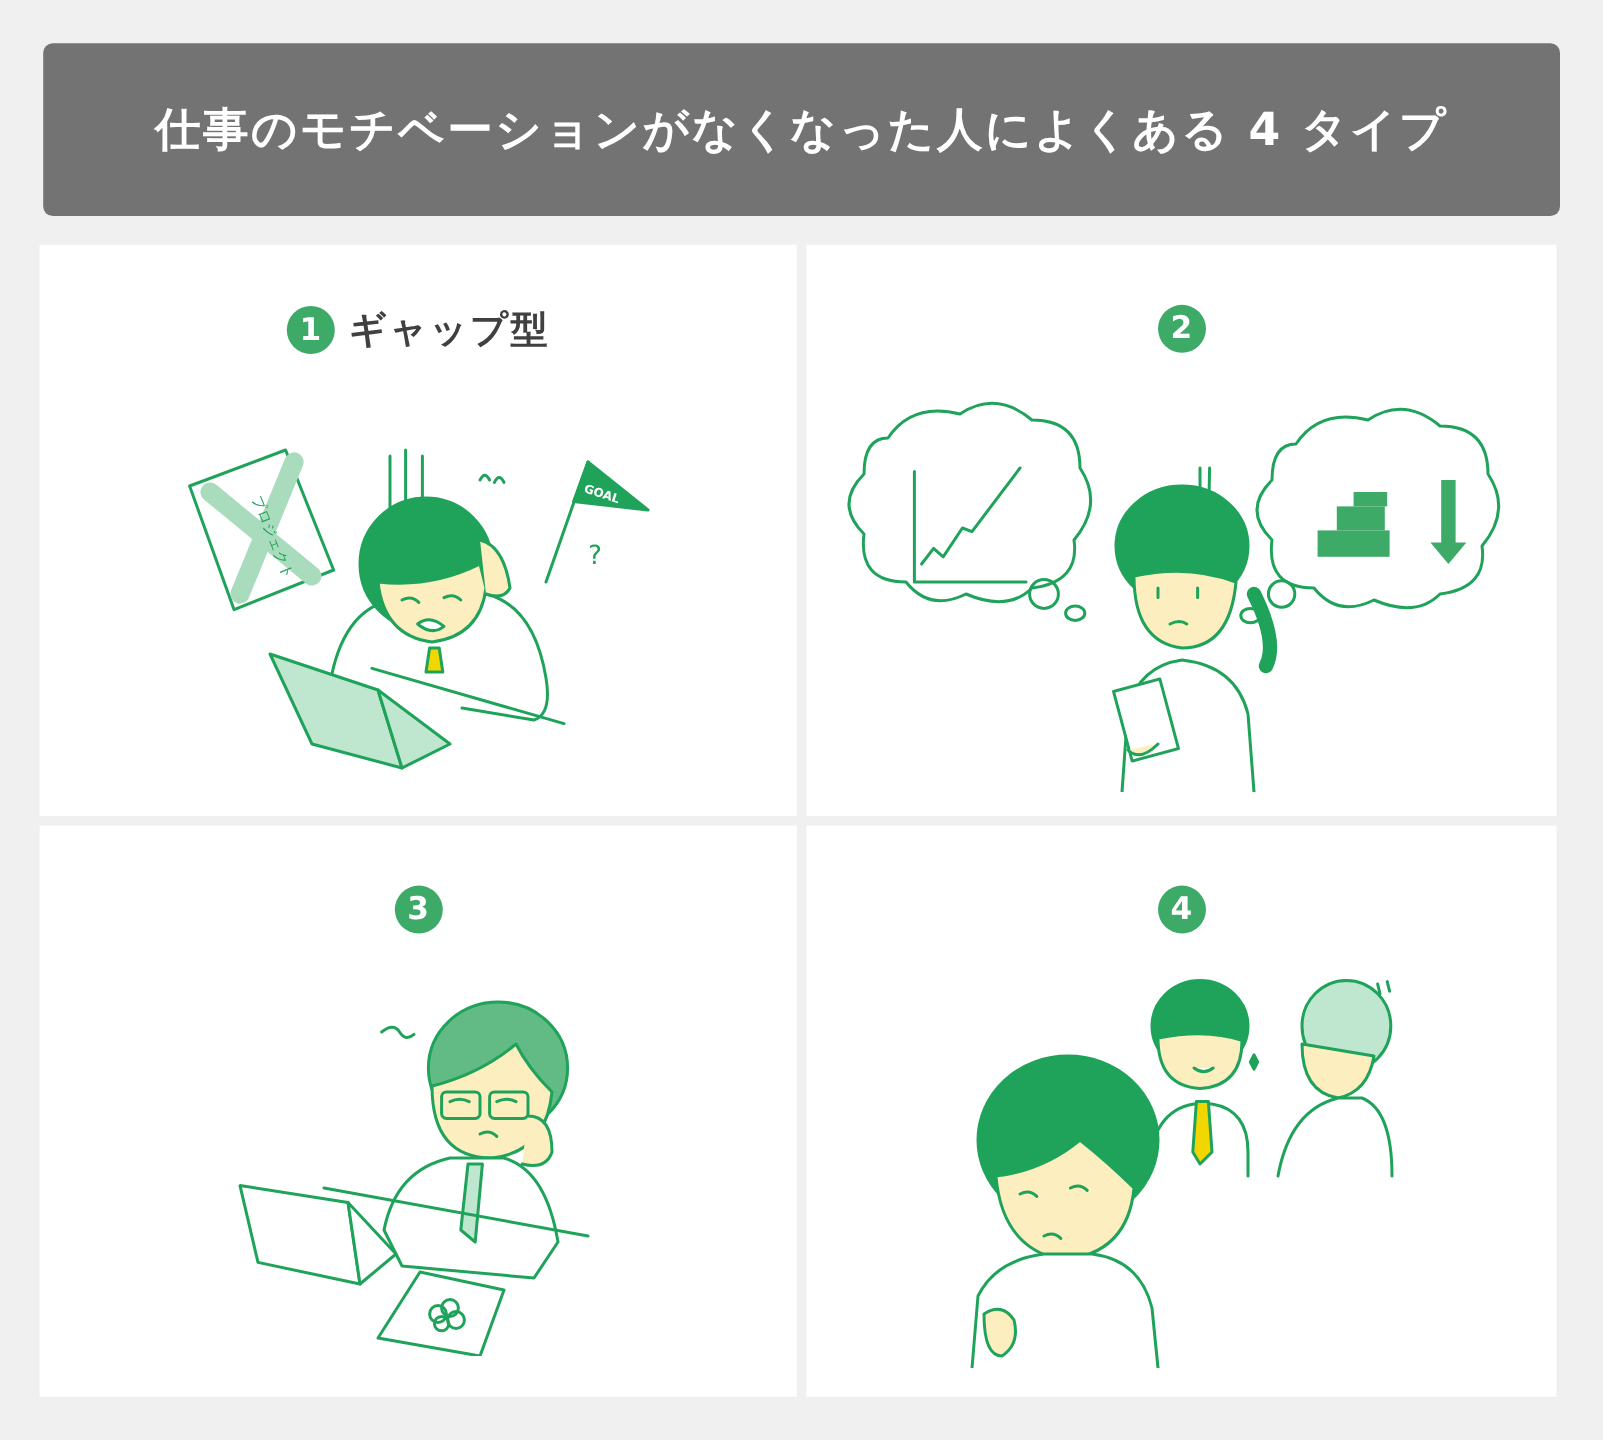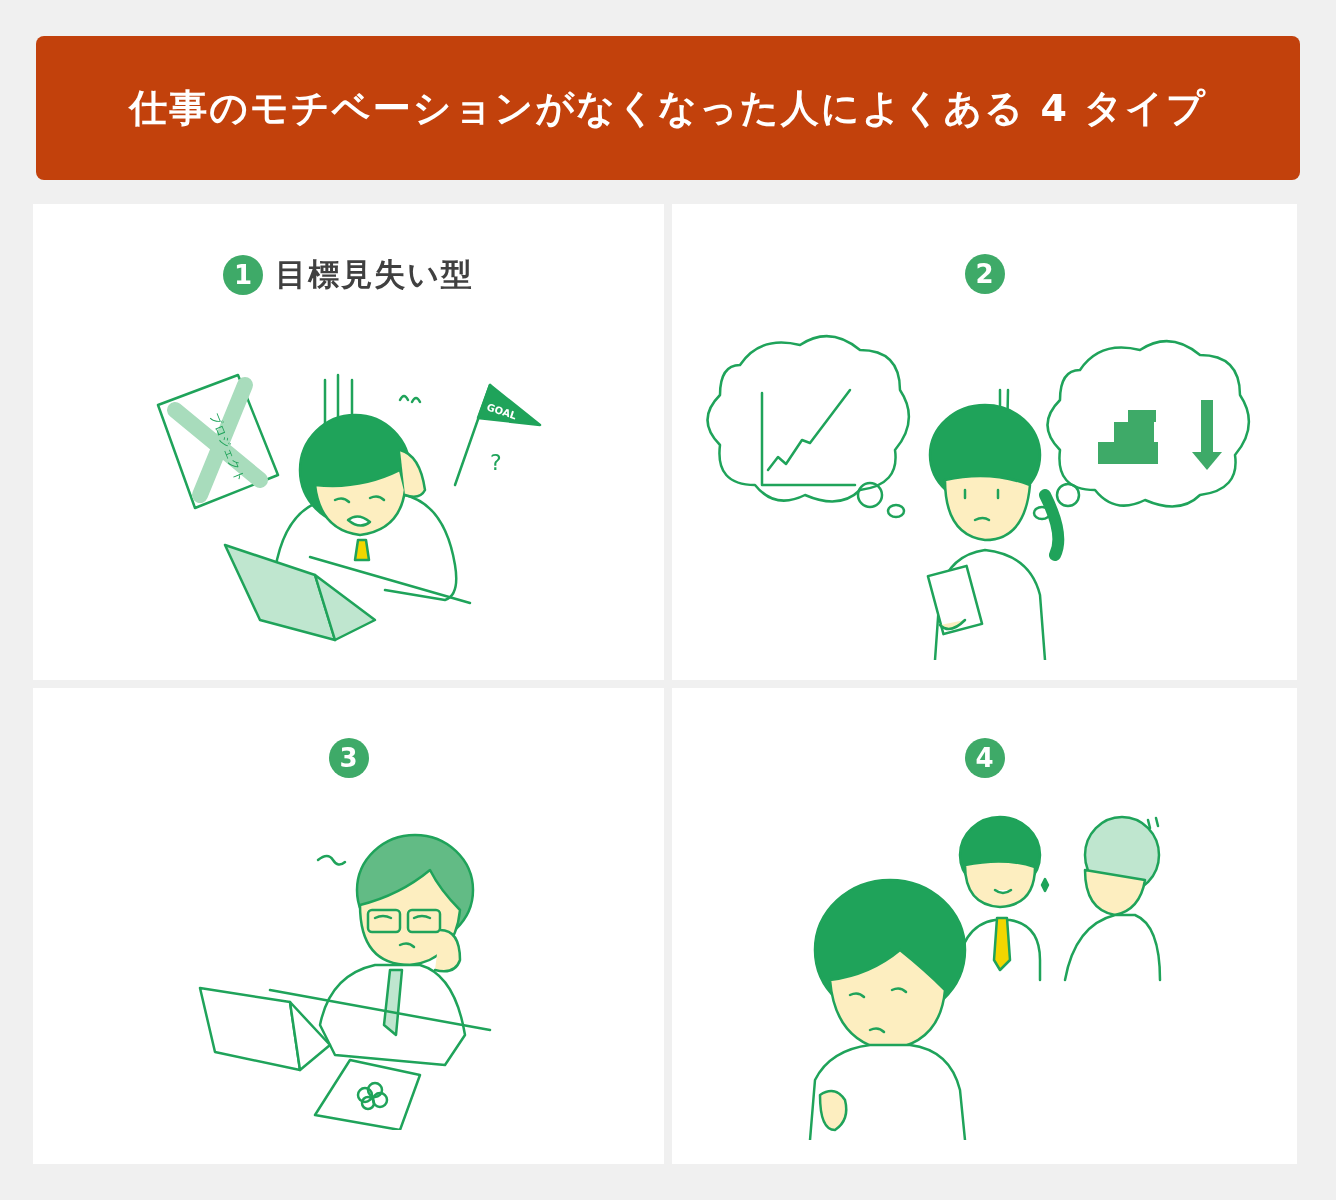--- a/index.html
+++ b/index.html
@@ -3,21 +3,21 @@
   <meta charset="utf-8">
   <style>
     html, body { margin:0; padding:0; }
     body {
       width:1336px; height:1200px; background:#f0f0f0;
       font-family:"DejaVu Sans","Liberation Sans",sans-serif;
       position:relative; overflow:hidden;
     }
     .banner {
       position:absolute; left:36px; top:36px; width:1264px; height:144px;
-      background:#c2410c; border-radius:8px;
+      background:#737373; border-radius:8px;
       display:flex; align-items:center; justify-content:center;
     }
     .banner-title {
       color:#fff; font-size:38px; font-weight:bold; letter-spacing:2px;
     }
     .panel {
       position:absolute; background:#fff; width:631px; height:476px;
     }
     .p1 { left:33px; top:204px; }
     .p2 { left:672px; top:204px; width:625px; }
@@ -40,21 +40,21 @@
 </head>
 <body>
 
 <div class="banner">
   <span class="banner-title">仕事のモチベーションがなくなった人によくある 4 タイプ</span>
 </div>
 
 <div class="panel p1">
   <div class="heading">
     <span class="num">1</span>
-    <span class="label">目標見失い型</span>
+    <span class="label">ギャップ型</span>
   </div>
   <svg class="illus" style="left:117px;top:156px" width="400" height="290" viewBox="0 0 400 290" fill="none" stroke="#1fa35a" stroke-width="2.5" stroke-linecap="round" stroke-linejoin="round">
 
     <g>
       <polygon points="8,45 88,15 128,115 45,148" fill="#fff"></polygon>
       <line x1="25" y1="50" x2="110" y2="120" stroke="#a8dcbc" stroke-width="16"></line>
       <line x1="95" y1="25" x2="50" y2="135" stroke="#a8dcbc" stroke-width="16"></line>
       <text x="60" y="55" font-size="12" fill="#1fa35a" stroke="none" transform="rotate(68 60 55)">プロジェクト</text>
     </g>
 

